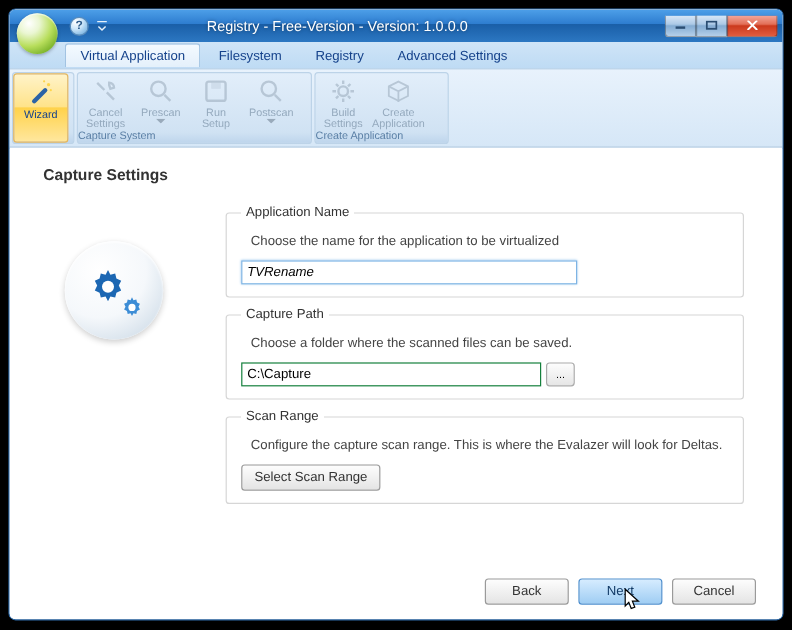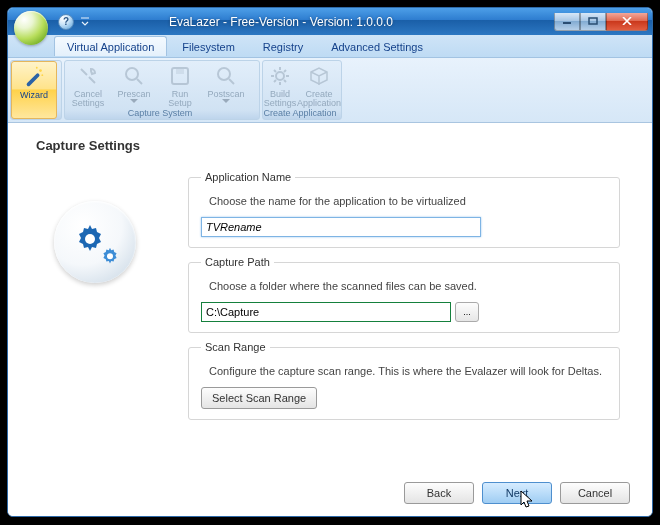--- a/index.html
+++ b/index.html
@@ -124,21 +124,20 @@
     border-radius: 3px;
     background: linear-gradient(to bottom, #e2eefa 0%, #d0e2f3 85%, #bed5ec 100%);
     display: flex;
     flex-direction: column;
     padding: 0;
     position: relative;
   }
   .ribbon-group-label {
     font-size: 9px;
     color: #5a7fa5;
-    text-align: center;
     position: absolute;
     bottom: 1px; left: 0; right: 4px;
   }
   .ribbon-items {
     display: flex;
     flex: 1;
   }
   .ribbon-btn {
     width: 46px;
     display: flex;
@@ -272,21 +271,21 @@
   <div class="titlebar">
     <div class="orb-wrap">
         <div class="orb"></div>
       </div>
     <div class="help-badge">?</div>
     <div class="qat-drop">
       <svg viewBox="0 0 10 12" width="10" height="12">
           <path d="M1 2h8M2 6l3 3 3-3" stroke="#e6f1fb" stroke-width="1.2" fill="none"></path>
         </svg>
     </div>
-    <div class="title-text">EvaLazer - Free-Version - Version: 1.0.0.0</div>
+    <div class="title-text">Registry - Free-Version - Version: 1.0.0.0</div>
     <div class="win-buttons">
       <div class="win-btn min">
           <svg width="10" height="8">
             <rect x="1" y="5" width="8" height="2" fill="#2a4d72"></rect>
           </svg>
         </div>
       <div class="win-btn">
           <svg width="10" height="8">
             <rect x="1" y="1" width="8" height="6" fill="none" stroke="#2a4d72" stroke-width="1.5"></rect>
           </svg>
@@ -363,21 +362,21 @@
               </svg>
             </div>
           <span>Postscan</span>
           <svg width="8" height="4">
               <path d="M0 0l4 4 4-4" fill="#9ab"></path>
             </svg>
         </div>
       </div>
       <div class="ribbon-group-label">Capture System</div>
     </div>
-    <div class="ribbon-group" style="width:80px">
+    <div class="ribbon-group" style="width:112px">
       <div class="ribbon-items">
         <div class="ribbon-btn">
           <div class="ribbon-icon">
               <svg width="22" height="22" viewBox="0 0 22 22">
                 <circle cx="11" cy="11" r="4" stroke="#9ab" fill="none" stroke-width="2"></circle>
                 <path d="M11 2v3M11 17v3M2 11h3M17 11h3M5 5l2 2M15 15l2 2M17 5l-2 2M7 15l-2 2" stroke="#9ab" stroke-width="2"></path>
               </svg>
             </div>
           <span style="white-space:pre-line">Build
 Settings</span>

